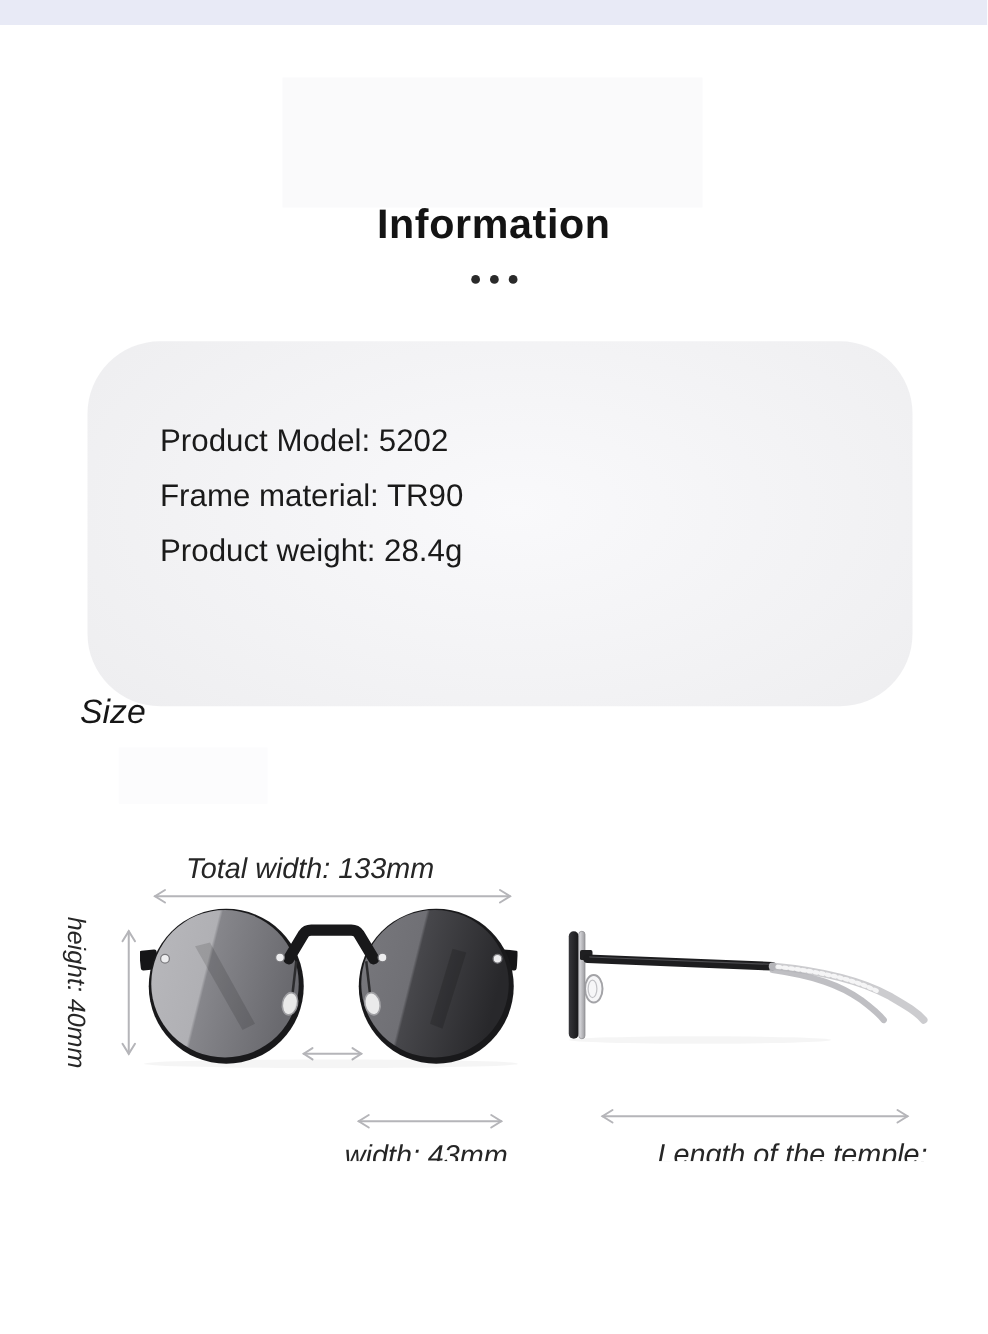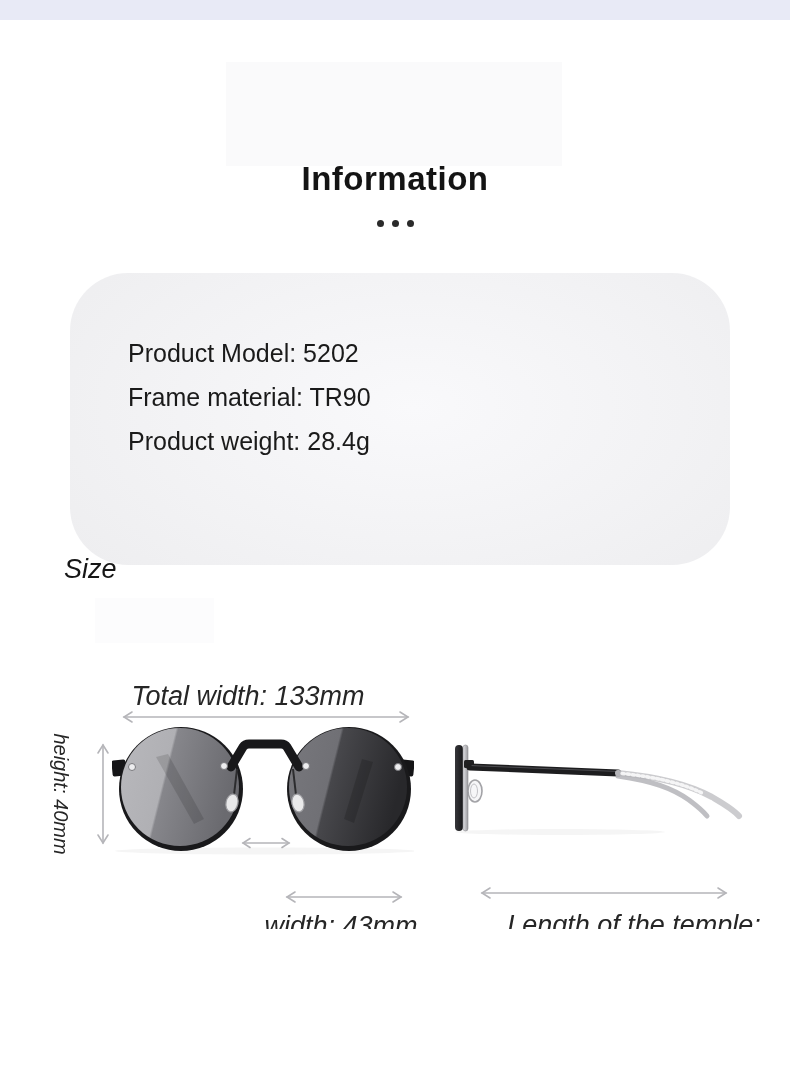--- a/index.html
+++ b/index.html
@@ -20,21 +20,21 @@
   .dots i{width:7px;height:7px;border-radius:50%;background:#2a2a2a;display:block;}
 
   .info-card{position:absolute;left:70px;top:273px;width:660px;height:292px;border-radius:58px;
     background:radial-gradient(ellipse 75% 95% at 52% 46%, #f9f9fb 0%, #f2f2f4 55%, #ececee 100%);
     box-sizing:border-box;padding:65px 40px 0 58px;}
   .info-card p{margin:0 0 14px 0;font-size:25px;line-height:30px;color:#1a1a1a;}
 
   .size-heading{position:absolute;left:40px;top:554px;font-style:italic;font-size:27px;
     font-weight:500;color:#161616;margin-left:24px;}
 
-  .meas-label{position:absolute;font-style:italic;font-size:27px;color:#262626;text-align:center;}
+  .meas-label{position:absolute;font-style:italic;font-size:23px;color:#262626;text-align:center;}
   .lbl-total-width{left:120px;top:681px;width:256px;}
   .lbl-height{left:60px;top:794px;white-space:nowrap;transform:translate(-50%,-50%) rotate(90deg);
     font-size:20px;}
   .lbl-nasal{left:157px;top:855px;width:240px;}
   .lbl-width{left:261px;top:911px;width:160px;text-align:center;}
   .lbl-temple{left:504px;top:910px;width:260px;}
 
   .arrow{position:absolute;}
   .arr-total{left:120px;top:710px;}
   .arr-height{left:96px;top:741px;}

